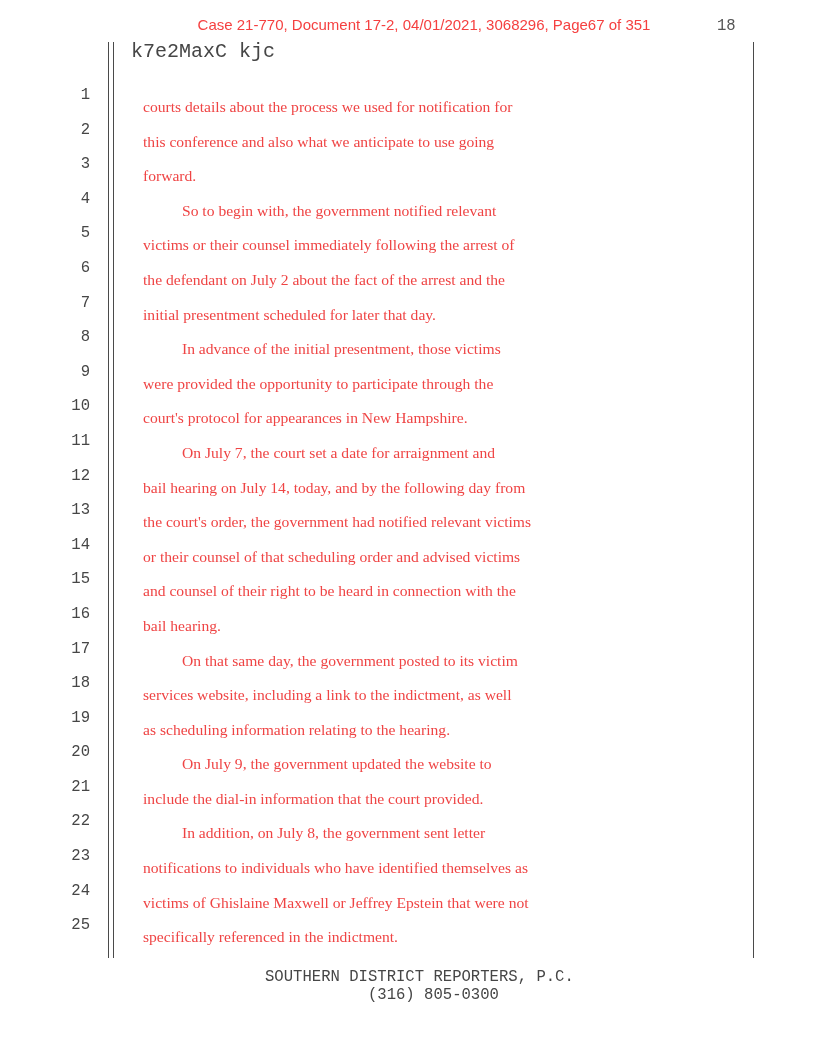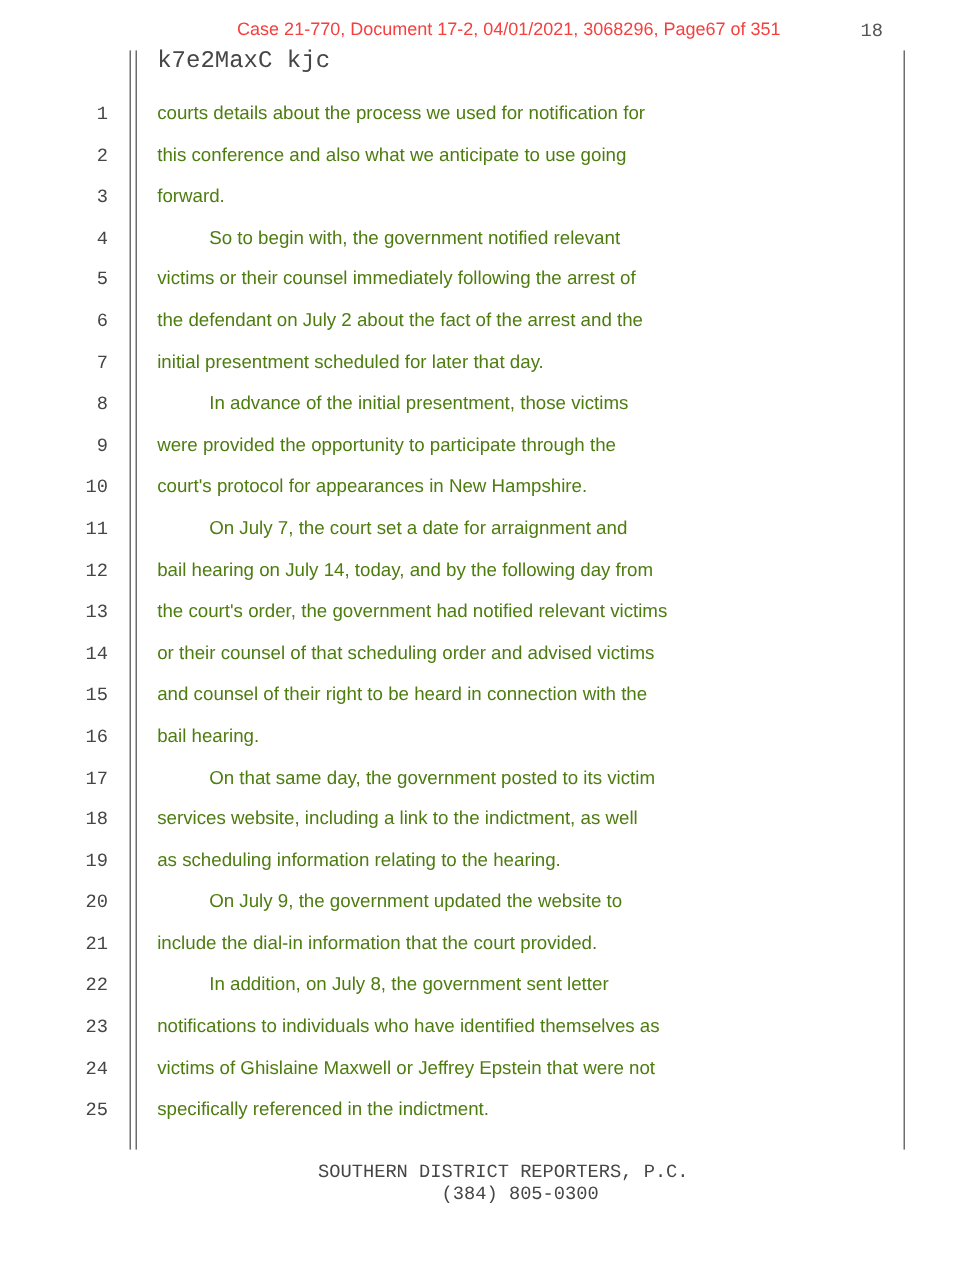--- a/index.html
+++ b/index.html
@@ -70,25 +70,25 @@
     font-family: "Liberation Mono", "DejaVu Sans Mono", monospace;
     font-size: 15.6px;
     line-height: 34.6px;
     color: #464646;
     white-space: pre;
   }
   .transcript-body {
     position: absolute;
     top: 78px;
     left: 131px;
-    margin: 0;
-    font-family: Liberation Sans, sans-serif;
+    margin: 12px;
+    font-family: Liberation Serif, serif;
     font-size: 15.6px;
     line-height: 34.6px;
-    color: #4d7c0f;
+    color: #ef4444;
     white-space: pre;
   }
   .reporter-footer {
     position: absolute;
     top: 969px;
     left: 265px;
     margin: 0;
     font-family: "Liberation Mono", "DejaVu Sans Mono", monospace;
     font-size: 15.6px;
     line-height: 17.8px;
@@ -157,15 +157,15 @@
 services website, including a link to the indictment, as well
 as scheduling information relating to the hearing.
           On July 9, the government updated the website to
 include the dial-in information that the court provided.
           In addition, on July 8, the government sent letter
 notifications to individuals who have identified themselves as
 victims of Ghislaine Maxwell or Jeffrey Epstein that were not
 specifically referenced in the indictment.</pre>
 
   <pre class="reporter-footer">SOUTHERN DISTRICT REPORTERS, P.C.
-           (384) 805-0300</pre>
+           (316) 805-0300</pre>
 
 </div>
 
 </body></html>

